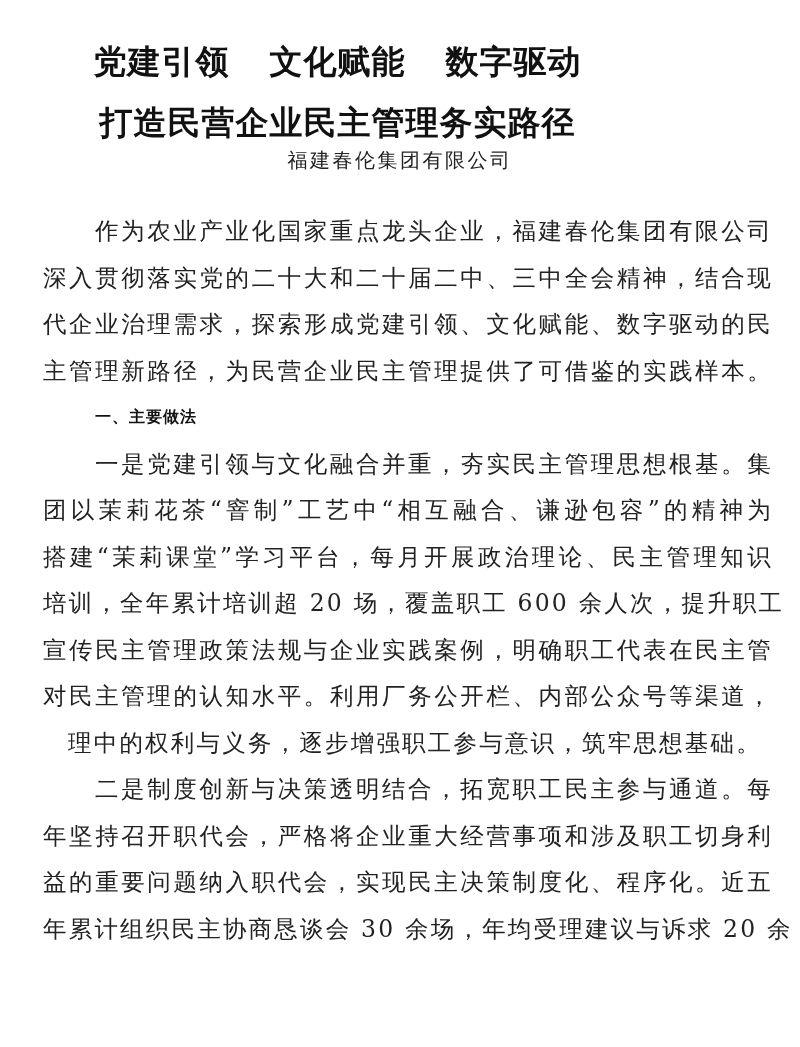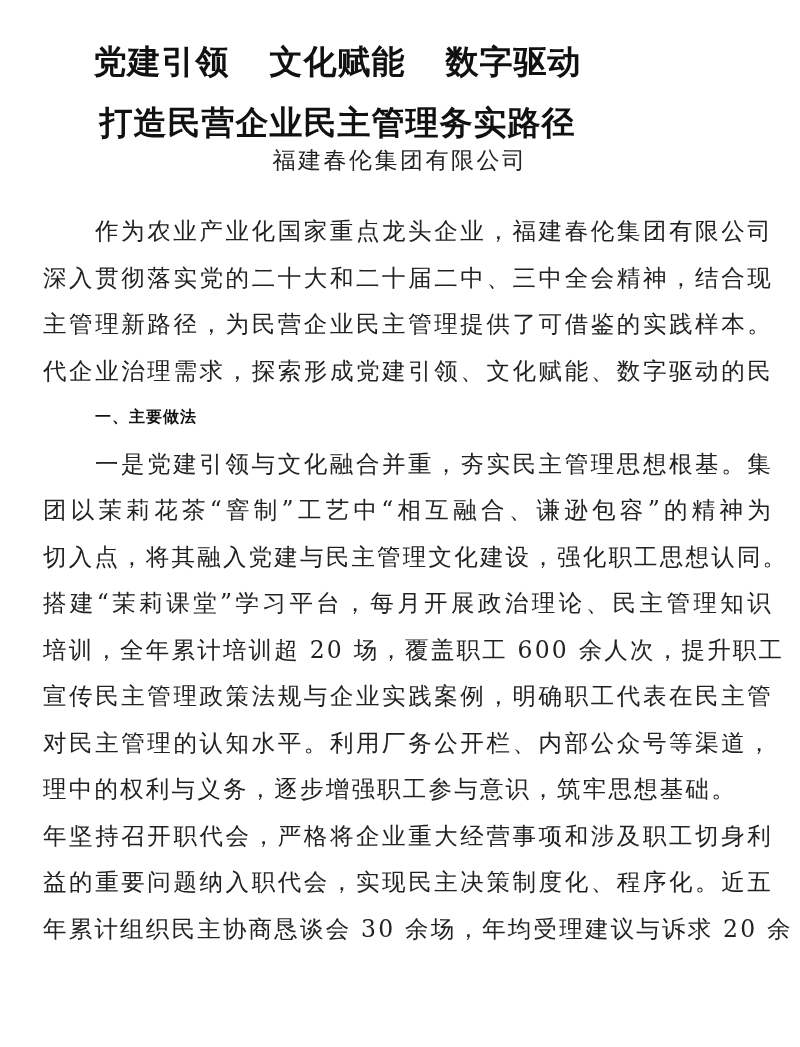--- a/index.html
+++ b/index.html
@@ -37,21 +37,21 @@
     .title.line1 { top: 37px; }
     .title.line2 { top: 98px; }
     .title .gap { display: inline-block; width: 40px; }
     .author {
       position: absolute;
       left: 0;
       top: 144px;
       width: 800px;
       text-align: center;
       font-family: "DejaVu Serif", "Liberation Serif", serif;
-      font-size: 23px;
+      font-size: 20px;
       letter-spacing: 2.5px;
       line-height: 32px;
       color: #222;
     }
     .body {
       position: absolute;
       left: 43px;
       top: 208px;
       width: 730px;
       font-family: "DejaVu Serif", "Liberation Serif", serif;
@@ -63,20 +63,21 @@
       text-align-last: left;
     }
     .body .line {
       display: block;
       white-space: nowrap;
       text-align: justify;
       text-align-last: justify;
     }
     .body .line.last {
       text-align-last: left;
+      margin-left: 25px;
     }
     .body .indent { padding-left: 52px; }
     .heading {
       font-family: "DejaVu Sans", "Liberation Sans", sans-serif;
       font-weight: bold;
       font-size: 16px;
       letter-spacing: 1px;
       padding-left: 52px;
       color: #111;
     }
@@ -90,37 +91,37 @@
 
   <h1 class="title line2">打造民营企业民主管理务实路径</h1>
 
   <div class="author">福建春伦集团有限公司</div>
 
   <div class="body">
 
     <div>
       <span class="line indent">作为农业产业化国家重点龙头企业，福建春伦集团有限公司</span>
       <span class="line">深入贯彻落实党的二十大和二十届二中、三中全会精神，结合现</span>
+      <span class="line">代企业治理需求，探索形成党建引领、文化赋能、数字驱动的民</span>
       <span class="line">主管理新路径，为民营企业民主管理提供了可借鉴的实践样本。</span>
-      <span class="line">代企业治理需求，探索形成党建引领、文化赋能、数字驱动的民</span>
     </div>
 
     <div class="heading">一、主要做法</div>
 
     <div>
       <span class="line indent">一是党建引领与文化融合并重，夯实民主管理思想根基。集</span>
       <span class="line">团以茉莉花茶“窨制”工艺中“相互融合、谦逊包容”的精神为</span>
-      <span class="line">切入点，将其融入党建与民主管理文化建设，强化职工思想认同。</span>
       <span class="line">搭建“茉莉课堂”学习平台，每月开展政治理论、民主管理知识</span>
       <span class="line">培训，全年累计培训超 20 场，覆盖职工 600 余人次，提升职工</span>
       <span class="line">宣传民主管理政策法规与企业实践案例，明确职工代表在民主管</span>
       <span class="line">对民主管理的认知水平。利用厂务公开栏、内部公众号等渠道，</span>
       <span class="line last">理中的权利与义务，逐步增强职工参与意识，筑牢思想基础。</span>
     </div>
 
     <div>
+      <span class="line indent">二是制度创新与决策透明结合，拓宽职工民主参与通道。每</span>
       <span class="line">年坚持召开职代会，严格将企业重大经营事项和涉及职工切身利</span>
       <span class="line">益的重要问题纳入职代会，实现民主决策制度化、程序化。近五</span>
       <span class="line">年累计组织民主协商恳谈会 30 余场，年均受理建议与诉求 20 余</span>
     </div>
 
   </div>
 </div>
 
 </body></html>

